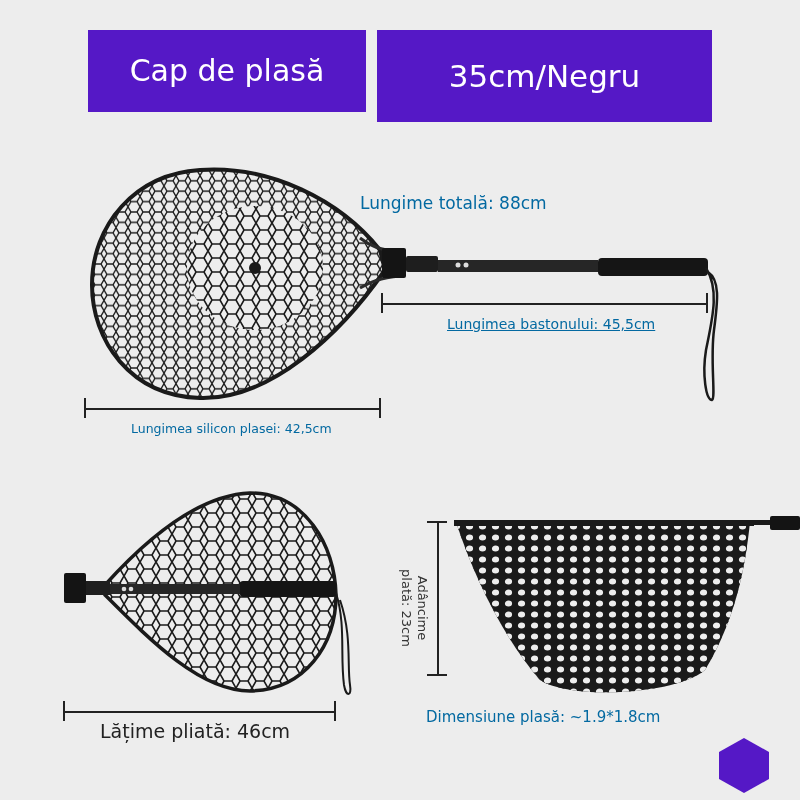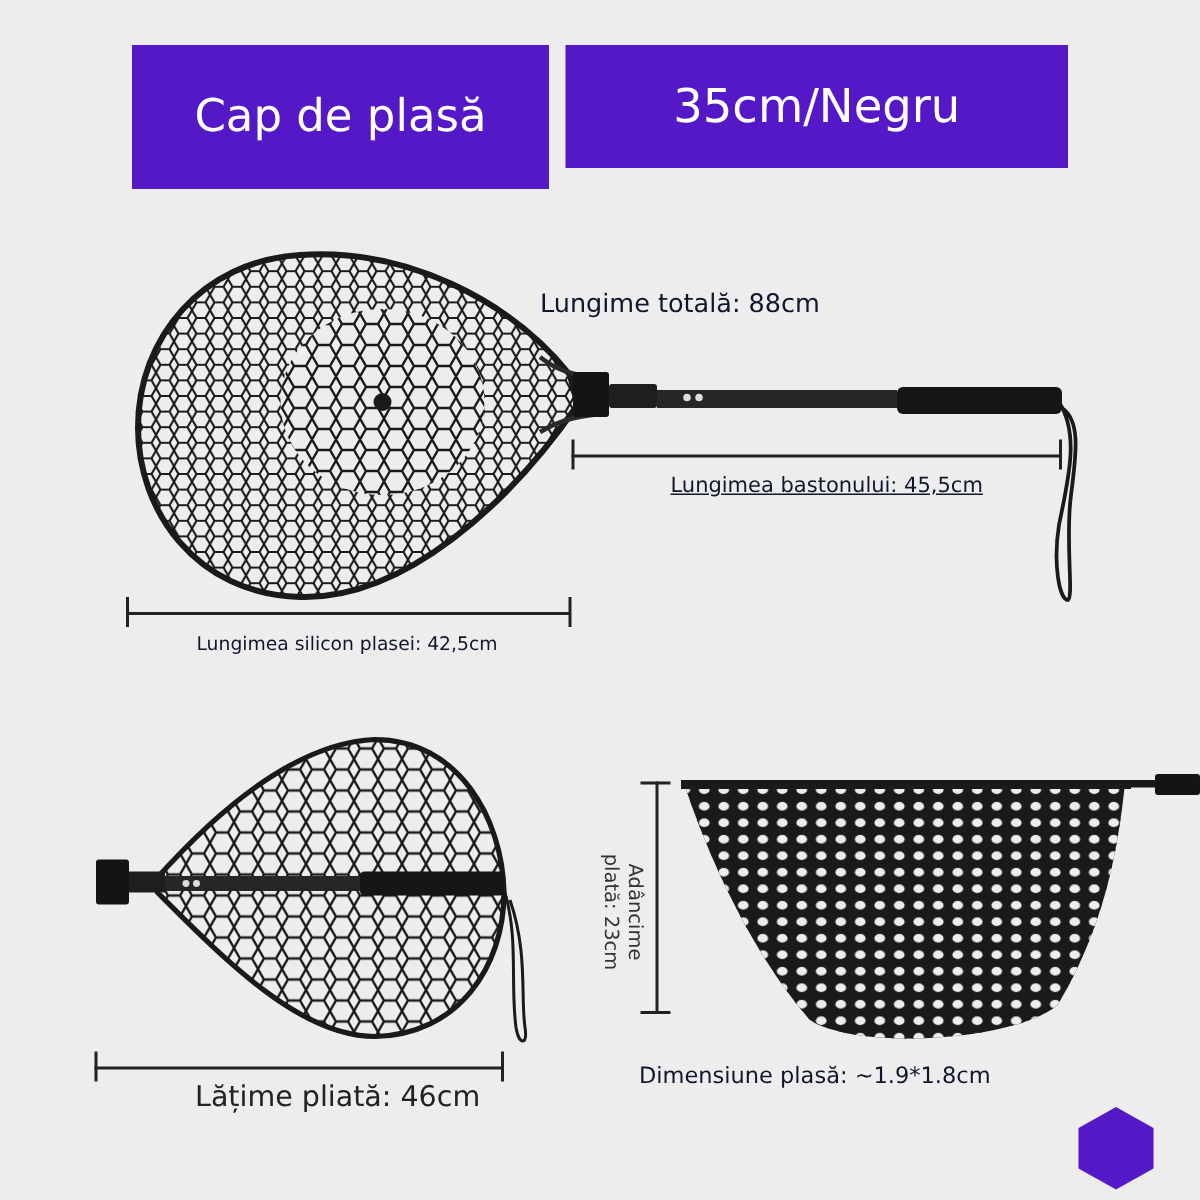--- a/index.html
+++ b/index.html
@@ -7,23 +7,23 @@
     width: 800px; height: 800px; overflow: hidden;
     background: #ededed;
     font-family: "DejaVu Sans", "Liberation Sans", sans-serif;
     position: relative;
   }
   .banner {
     position: absolute; background: #5518c6; color: #ffffff;
     display: flex; align-items: center; justify-content: center;
     text-align: center; font-size: 30px; line-height: 36px;
   }
-  #banner-left { left: 88px; top: 30px; width: 278px; height: 96px; }
-  #banner-right { left: 377px; top: 30px; width: 335px; height: 82px; font-size: 31px; }
-  .label { position: absolute; color: #0f172a; white-space: nowrap; }
+  #banner-left { left: 88px; top: 30px; width: 278px; height: 82px; }
+  #banner-right { left: 377px; top: 30px; width: 335px; height: 92px; font-size: 31px; }
+  .label { position: absolute; color: #0369a1; white-space: nowrap; }
   .dim-line { position: absolute; background: #222; }
   .tick { position: absolute; background: #222; }
   svg.art { position: absolute; }
   .vert-label {
     position: absolute; transform-origin: left top; transform: rotate(90deg);
     color: #333; font-size: 13px; line-height: 16px; text-align: center;
   }
   .hex-badge { position: absolute; }
 </style>
 </head>
@@ -97,21 +97,21 @@
   <rect x="50" y="99" width="130" height="10" fill="#262626"></rect>
   <circle cx="64" cy="104" r="2.3" fill="#ddd"></circle>
   <circle cx="71" cy="104" r="2.3" fill="#ddd"></circle>
   <rect x="180" y="96" width="96" height="16" rx="3" fill="#151515"></rect>
   <path d="M276,108 C286,140 280,170 284,200 C286,212 292,212 290,200 C287,180 292,150 280,115" fill="none" stroke="#1a1a1a" stroke-width="2"></path>
 </svg>
 
 <div class="dim-line" style="left:63px;top:711px;width:272px;height:1.5px"></div>
 <div class="tick" style="left:63px;top:701px;width:1.5px;height:20px"></div>
 <div class="tick" style="left:334px;top:701px;width:1.5px;height:20px"></div>
-<div class="label" style="left:100px;top:720px;font-size:19px;color:#222;margin-left:30px;">Lățime pliată: 46cm</div>
+<div class="label" style="left:100px;top:720px;font-size:19px;color:#222;">Lățime pliată: 46cm</div>
 
 <svg class="art" style="left:450px;top:510px" width="350" height="190" viewBox="0 0 350 190">
   <defs>
     <clipPath id="sideClip">
       <path d="M6,12 L300,12 C295,60 285,110 255,160 C225,185 120,190 90,170 C55,130 25,70 6,12 Z"></path>
     </clipPath>
     <pattern id="hexC" width="13" height="11" patternUnits="userSpaceOnUse">
       <ellipse cx="6.5" cy="5.5" rx="4.5" ry="3.8" fill="#ededed" stroke="#1a1a1a" stroke-width="1.8"></ellipse>
     </pattern>
   </defs>

